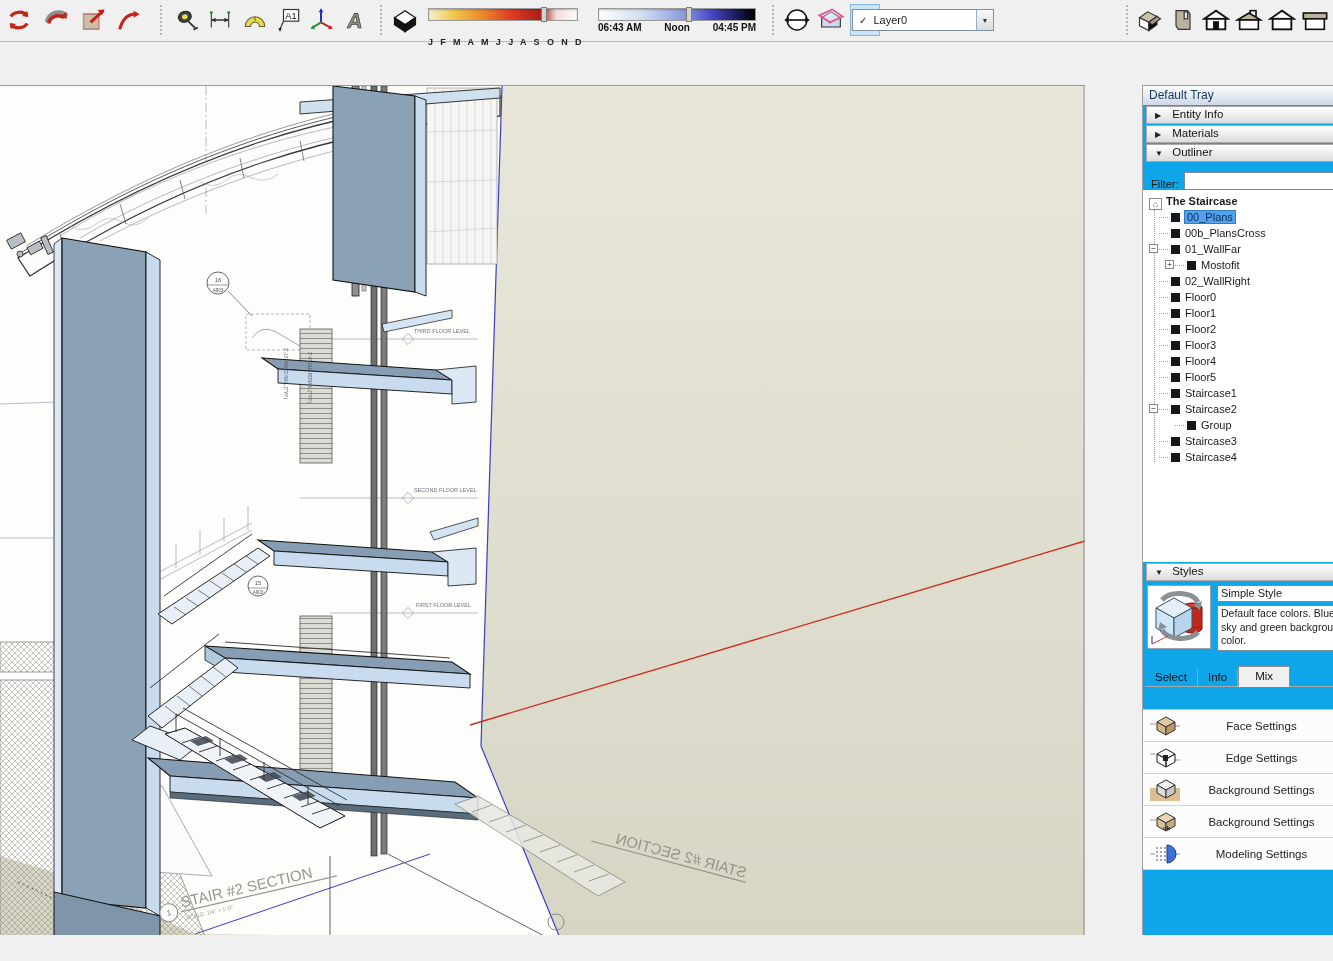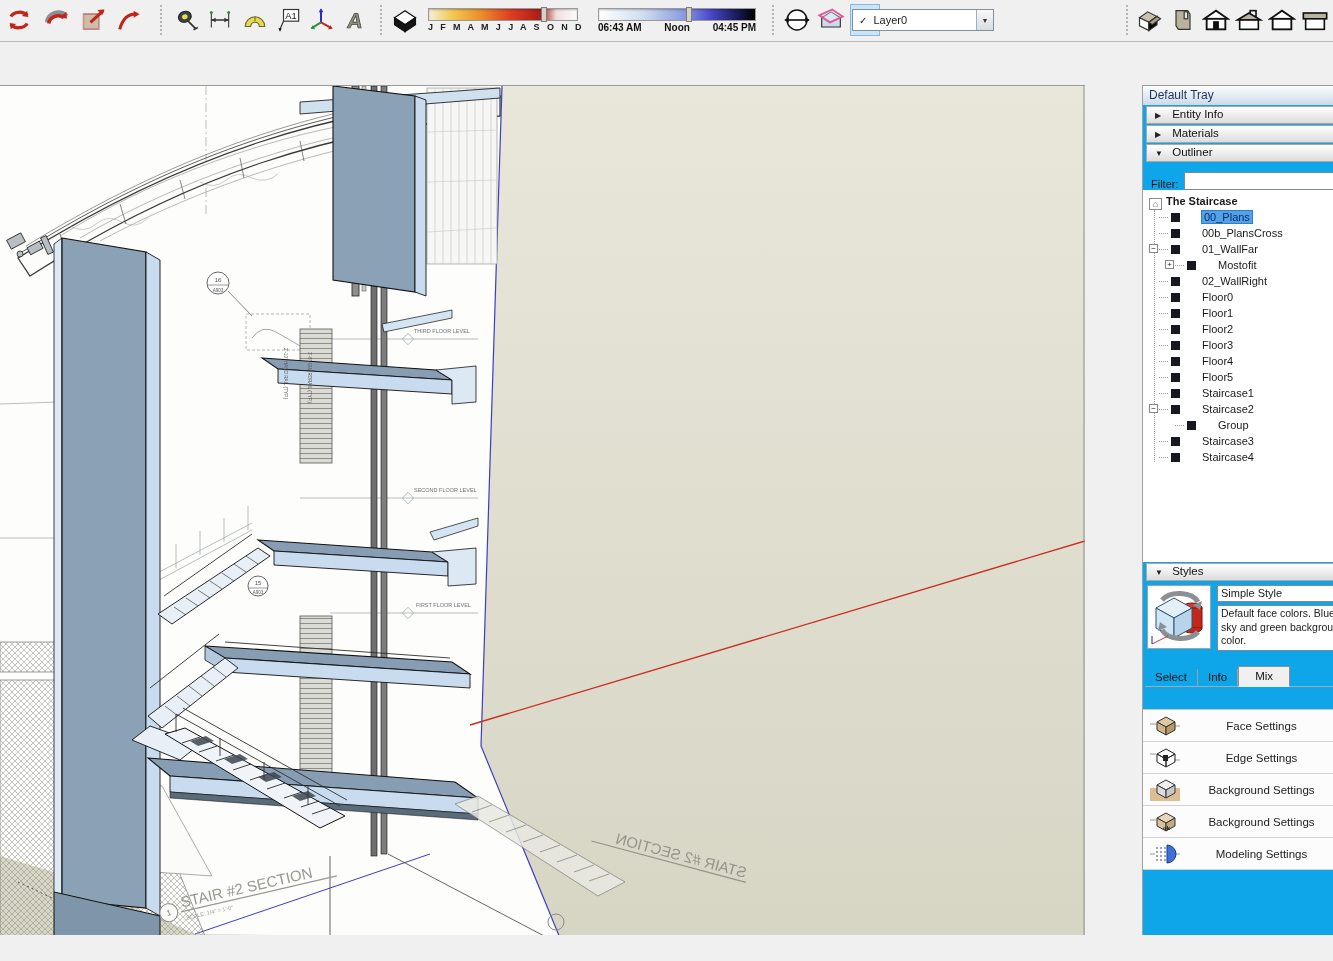--- a/index.html
+++ b/index.html
@@ -13,21 +13,21 @@
   .tbtn{position:absolute;top:4px;width:30px;height:32px;display:flex;align-items:center;justify-content:center;border:1px solid transparent;}
   .tbtn.active{background:#cce4f7;border:1px solid #86b7e0;}
   .tbtn.disabled{opacity:.95;}
   .sep{position:absolute;top:5px;height:30px;border-left:2px dotted #b5b5b5;}
   .ms{position:absolute;top:8px;}
   .sliderbar{position:relative;height:13px;border:1px solid #9a9a9a;box-shadow:inset 0 1px 2px rgba(0,0,0,.25);}
   .monthsbar{background:linear-gradient(90deg,#f6eed8 0%,#f2c94e 16%,#ea8a2c 36%,#dd3b22 56%,#a81e16 76%,#f0dfdd 86%,#fdfcfb 100%);}
   .timebar{background:linear-gradient(90deg,#ffffff 0%,#cfdeef 28%,#8b9ce0 54%,#4747c8 72%,#16164e 90%,#000 100%);}
   .thumb{position:absolute;top:-2px;width:6px;height:15px;background:#d5d2ca;border:1px solid #7c7c7c;}
   .slabels{display:flex;justify-content:space-between;font-size:10px;font-weight:bold;color:#111;margin-top:1px;}
-  .mletters{font-size:9px;font-weight:bold;letter-spacing:2.4px;color:#222;margin-top:1px;white-space:nowrap;}
+  .mletters{font-size:9px;font-weight:bold;letter-spacing:2.4px;color:#222;margin-top:16px;white-space:nowrap;}
   .combo{position:absolute;top:9px;left:852px;width:142px;height:22px;border:1px solid #82909e;background:#fff;display:flex;align-items:center;font-size:11px;}
   .combo .chk{margin:0 6px 0 6px;font-size:10px;}
   .combo .dd{margin-left:auto;width:17px;height:20px;border-left:1px solid #9db0c0;background:linear-gradient(#f8f8f8,#d8dde2);display:flex;align-items:center;justify-content:center;font-size:7px;color:#333;}
   
   .viewport{position:absolute;left:0;top:85px;width:1085px;height:850px;background:#dfddcd;border-top:1px solid #9a9a9a;}
   .viewport svg{display:block;}
   
   .tray{position:absolute;left:1142px;top:85px;width:248px;height:850px;background:#0ea5e9;border-left:1px solid #a0a0a0;border-top:1px solid #9a9a9a;}
   .tray-title{position:relative;height:19px;background:linear-gradient(#fdfeff,#cdd9e7);font-size:12px;color:#17365a;padding:2px 0 0 6px;}
   .pin{position:absolute;right:26px;top:3px;}
@@ -43,21 +43,21 @@
   .spine{position:absolute;left:11px;top:20px;height:252px;border-left:1px dotted #9a9a9a;}
   .trow{position:relative;height:16px;line-height:16px;padding-left:24px;white-space:nowrap;}
   .trow::before{content:"";position:absolute;left:12px;top:8px;width:9px;border-top:1px dotted #9a9a9a;}
   .trow.child{padding-left:40px;}
   .trow.child::before{left:28px;}
   .trow.root{padding-left:2px;font-weight:bold;}
   .trow.root::before{display:none;}
   .hicon{display:inline-block;width:13px;height:12px;border:1px solid #8a8a8a;background:#fff;font-size:9px;line-height:11px;text-align:center;vertical-align:-2px;margin-right:4px;color:#444;}
   .sq{position:absolute;left:24px;top:4px;width:9px;height:9px;background:#15181c;}
   .trow.child .sq{left:40px;}
-  .trow .lbl{margin-left:31px;}
+  .trow .lbl{margin-left:14px;}
   .exp{position:absolute;left:2px;top:3px;width:9px;height:9px;border:1px solid #828790;background:#fff;font-size:8px;line-height:7px;text-align:center;color:#222;}
   .trow.child .exp{left:18px;}
   .sel{background:#55a1e9;outline:1px solid #2f7ec7;color:#052c5e;padding:0 2px;}
   
   .sbody{position:relative;height:72px;margin:4px 0 0 0;padding-left:4px;}
   .sthumb{position:absolute;left:4px;top:0;width:64px;height:64px;border:1px solid #9aa2aa;background:#fff;}
   .sname{position:absolute;left:74px;top:0;width:143px;height:17px;border:1px solid #7a8a99;background:#fff;font-size:11px;padding:1px 3px;font-family:inherit;}
   .sdesc{position:absolute;left:74px;top:20px;width:134px;height:46px;border:1px solid #7a8a99;background:#fff;font-size:10.5px;line-height:1.3;padding:1px 3px;overflow:hidden;}
   .sicons{position:absolute;right:11px;top:0;width:22px;display:flex;flex-direction:column;align-items:center;gap:4px;}
   .tabs{display:flex;align-items:flex-end;height:22px;margin:8px 0 0 2px;border-bottom:1px solid #aaa;width:228px;}

